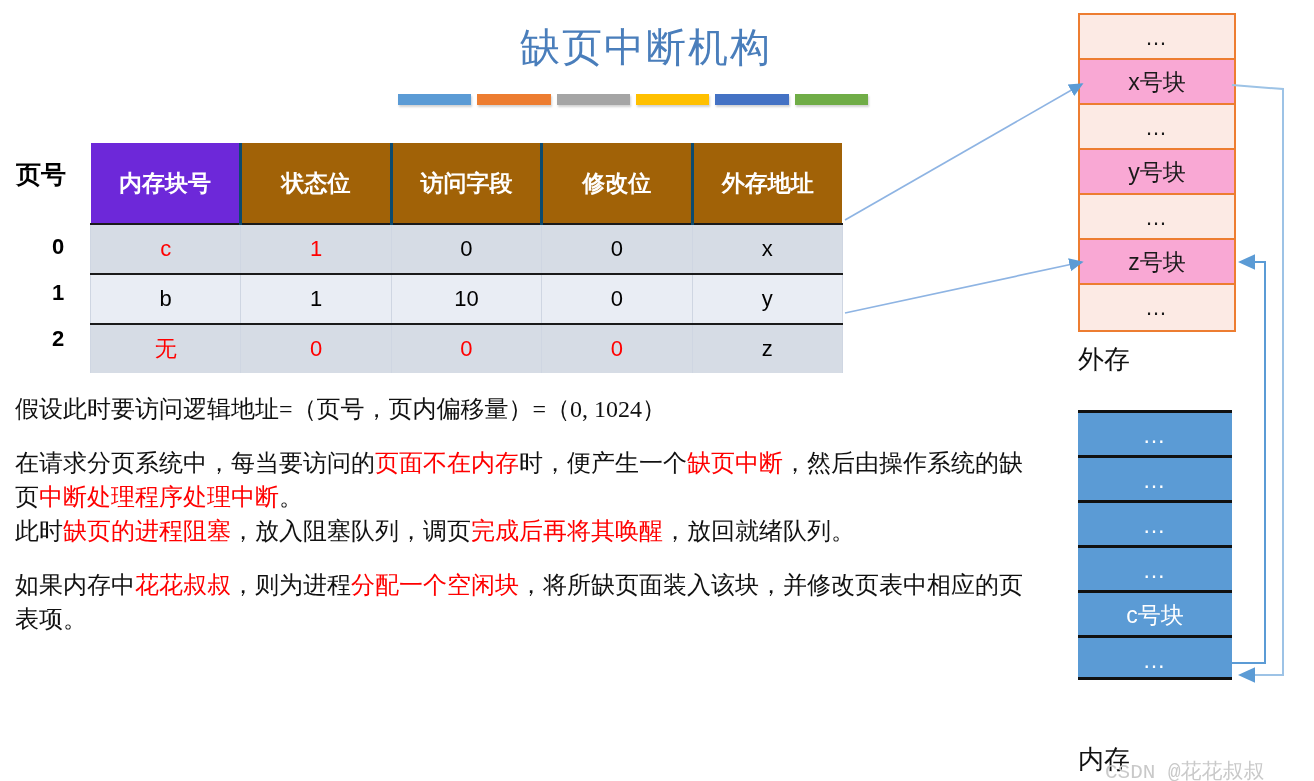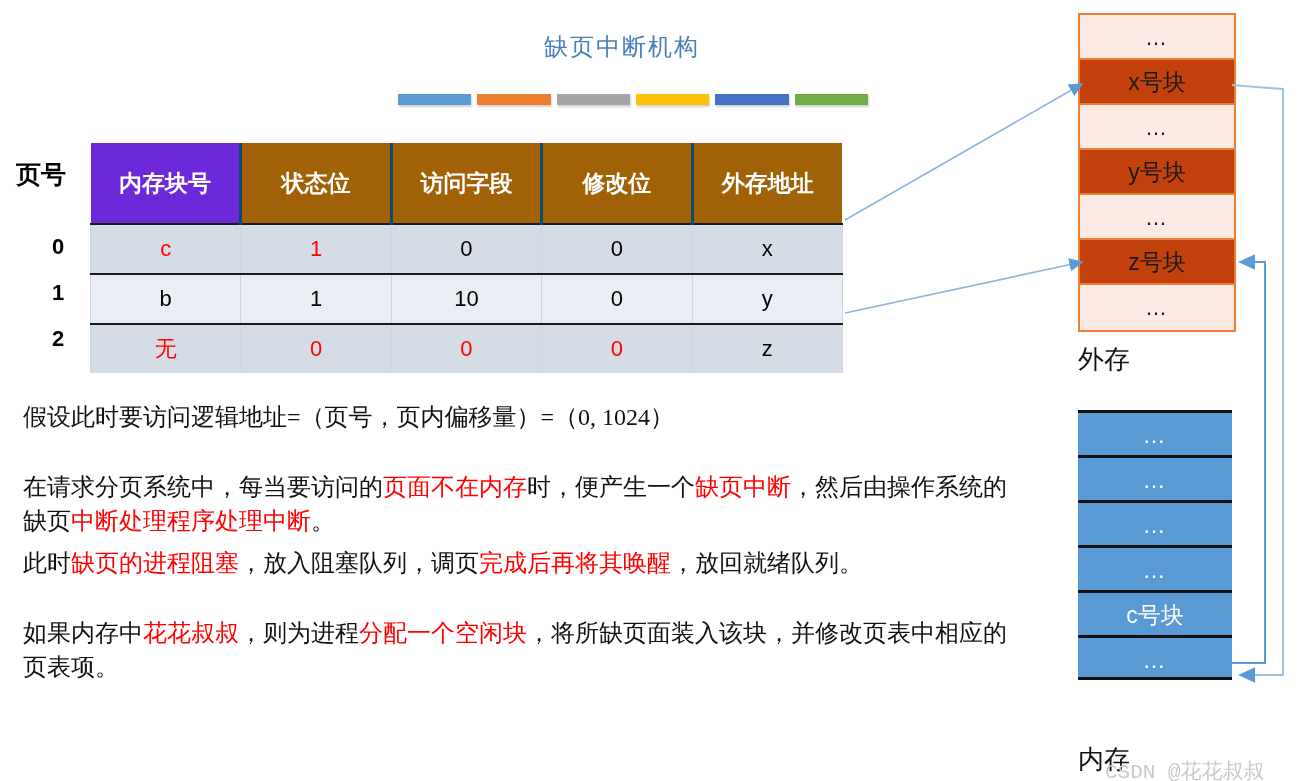--- a/index.html
+++ b/index.html
@@ -12,26 +12,26 @@
     height: 781px;
     position: relative;
     overflow: hidden;
     font-family: "Liberation Serif", "DejaVu Serif", serif;
     -webkit-font-smoothing: antialiased;
   }
 
   
   #title {
     position: absolute;
-    left: 382px;
+    left: 406px;
     top: 22px;
     width: 480px;
     text-align: center;
     font-family: "Liberation Sans", "DejaVu Sans", sans-serif;
-    font-size: 24px;
+    font-size: 40px;
     line-height: 50px;
     color: #4a7ebb;
     letter-spacing: 2px;
     white-space: nowrap;
   }
   #title-bars {
     position: absolute;
     left: 398px;
     top: 94px;
     width: 470px;
@@ -116,21 +116,21 @@
   #body-text {
     position: absolute;
     left: 15px;
     top: 392px;
     width: 1010px;
     font-family: "Liberation Serif", "DejaVu Serif", serif;
     font-size: 24px;
     line-height: 34px;
     color: #111;
   }
-  #body-text .para { margin: 8px; }
+  #body-text .para { margin: 0; }
   #body-text .gap { height: 20px; }
   #body-text .r { color: #FF0000; }
 
   
   .memblock {
     position: absolute;
     left: 1078px;
     width: 154px;
   }
   .memblock .cell {
@@ -142,21 +142,21 @@
     box-sizing: border-box;
   }
   
   #ext-mem { top: 13px; border: 2px solid #ED7D31; }
   #ext-mem .cell {
     border-bottom: 2px solid #ED7D31;
     color: #1a1a1a;
   }
   #ext-mem .cell:last-child { border-bottom: none; }
   #ext-mem .cell.shade-light { background: #FCEAE4; }
-  #ext-mem .cell.shade-dark  { background: #c2410c; }
+  #ext-mem .cell.shade-dark  { background: #f9a8d4; }
   #ext-mem .cell.ellipsis { font-size: 22px; letter-spacing: 2px; }
 
   
   #int-mem { top: 410px; }
   #int-mem .cell {
     background: #5B9BD5;
     color: #ffffff;
     border-top: 3px solid #111111;
   }
   #int-mem .cell:last-child { border-bottom: 3px solid #111111; }

